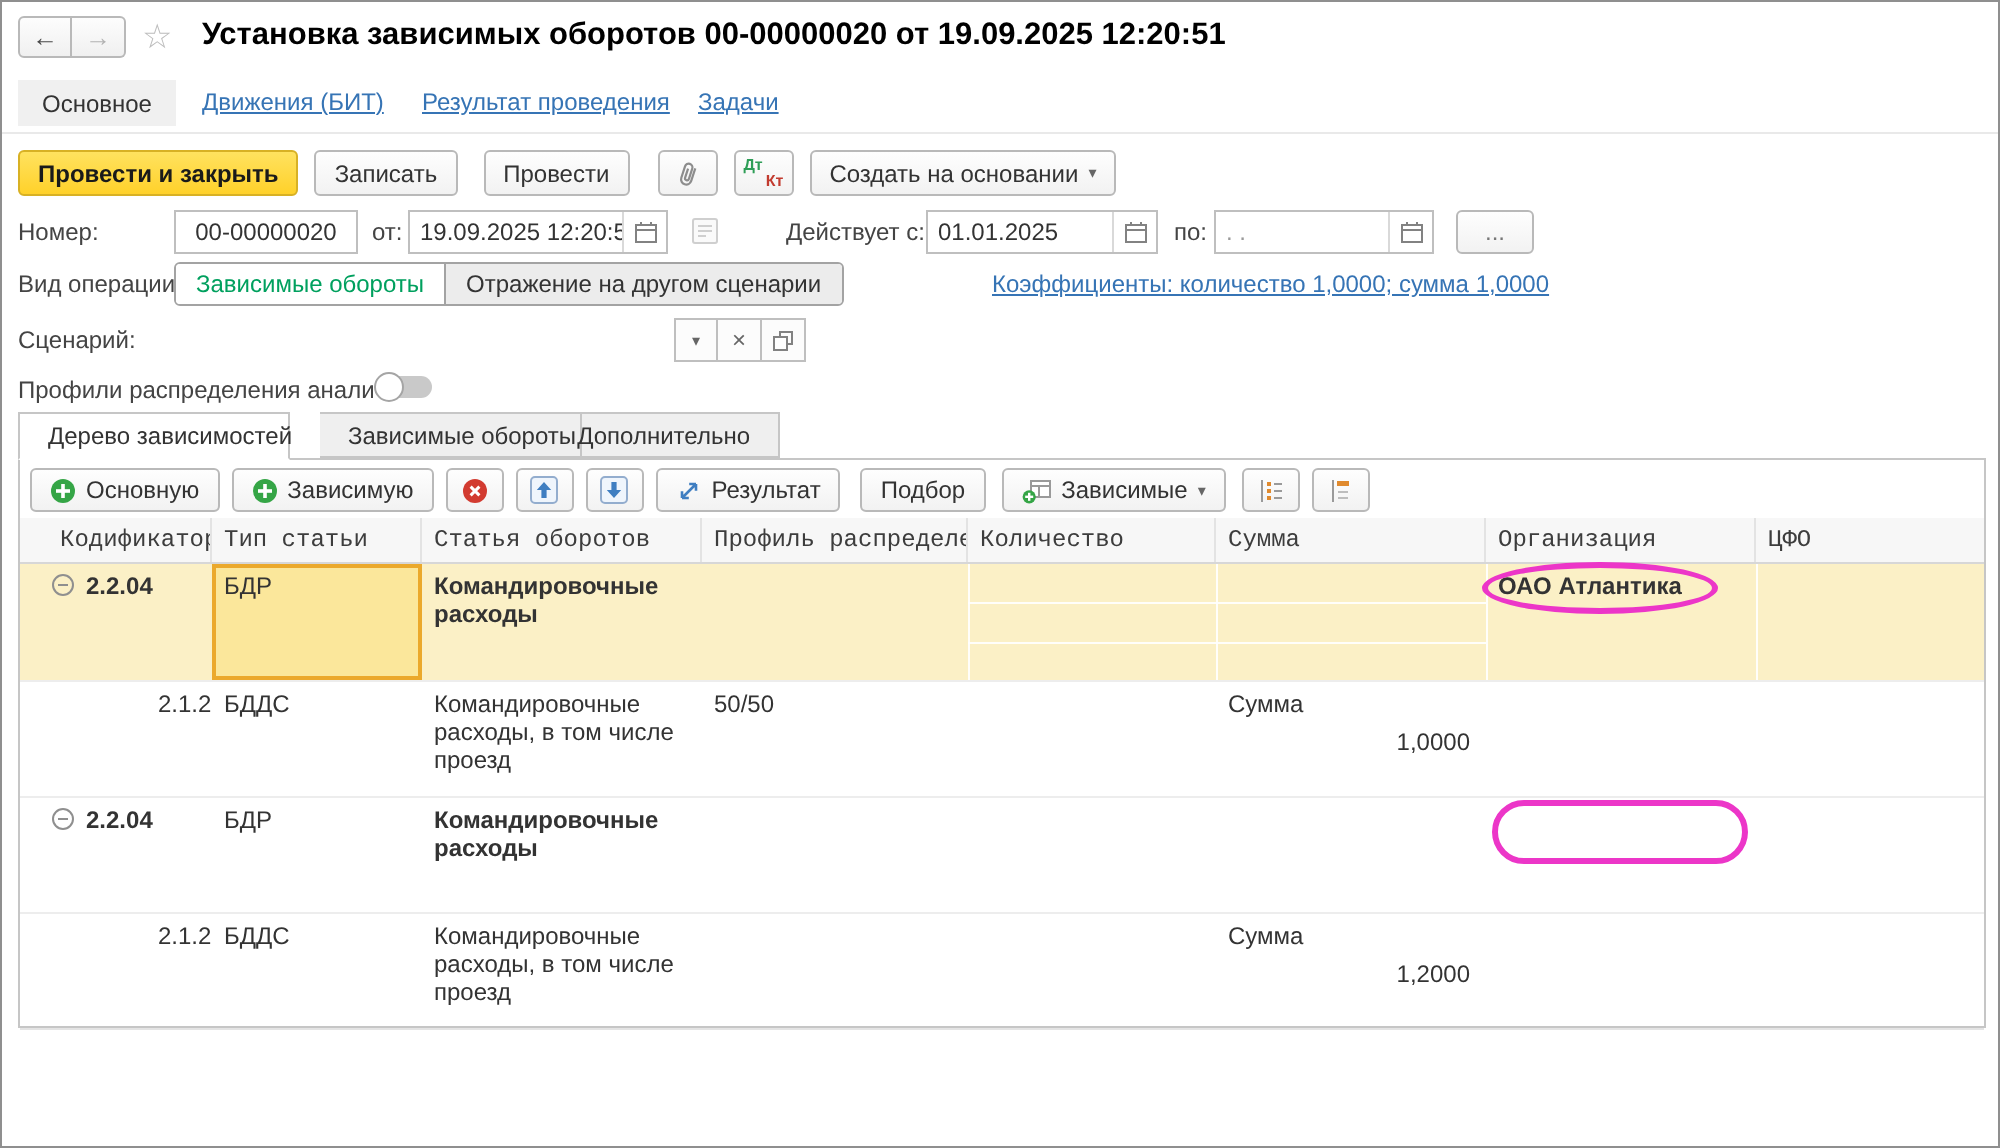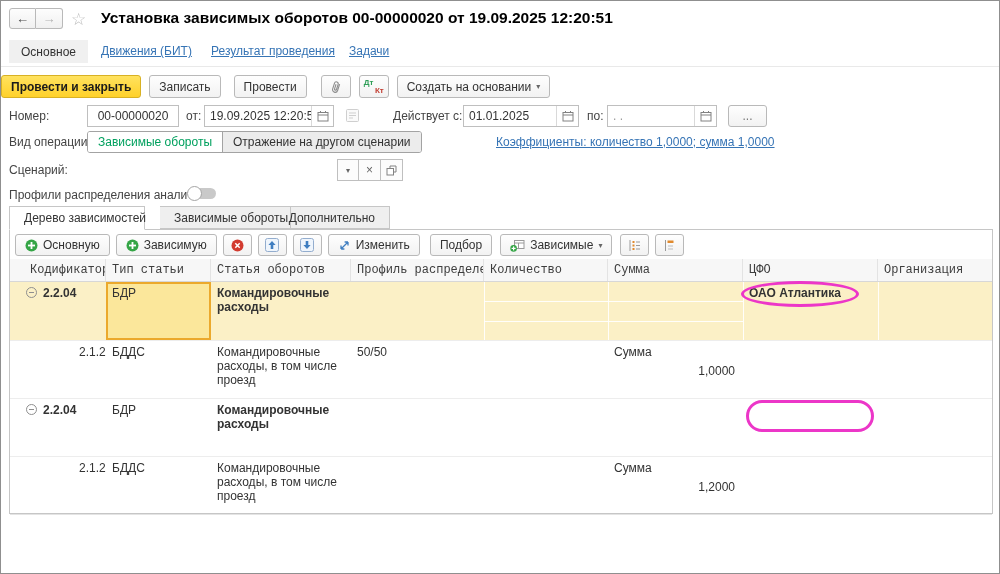--- a/index.html
+++ b/index.html
@@ -103,21 +103,21 @@
   </div>
   <span class="abs star">☆</span>
   <div class="abs title">Установка зависимых оборотов 00-00000020 от 19.09.2025 12:20:51</div>
 
   <div class="abs ntab">Основное</div>
   <a class="abs nlink" style="left:100px;">Движения (БИТ)</a>
   <a class="abs nlink" style="left:210px;">Результат проведения</a>
   <a class="abs nlink" style="left:348px;">Задачи</a>
   <div class="abs hsep"></div>
 
-  <div class="abs" style="left:0;top:74px;display:flex;gap:8px;">
+  <div class="abs" style="left:8px;top:74px;display:flex;gap:8px;">
     <button class="btn btn-yellow">Провести и закрыть</button>
     <button class="btn">Записать</button>
     <button class="btn" style="margin-left:5px;">Провести</button>
     <button class="btn ib" style="margin-left:6px;">
       <span>
         <svg width="12" height="14" viewBox="0 0 12 14">
             <path d="M8.6 3.2 L8.6 9.8 a2.6 2.6 0 0 1 -5.2 0 L3.4 3.8 a1.9 1.9 0 0 1 3.8 0 L7.2 9.2 a1 1 0 0 1 -2 0 L5.2 4.4" fill="none" stroke="#8d8d8d" stroke-width="1.1" transform="rotate(18 6 7)"></path>
           </svg>
       </span>
     </button>
@@ -266,21 +266,21 @@
               <path d="M7 11 L3.4 7 H5.7 V3 H8.3 V7 H10.6 Z" fill="#3f7ec1"></path>
             </svg>
         </span>
       </button>
       <button class="btn tbtn">
         <span class="ic">
           <svg width="13" height="13" viewBox="0 0 13 13">
               <path d="M3 10 L10 3 M10 3 H6.6 M10 3 V6.4 M3 10 H6.4 M3 10 V6.6" fill="none" stroke="#3f7ec1" stroke-width="1.3"></path>
             </svg>
         </span>
-        <span>Изменить</span>
+        <span>Результат</span>
       </button>
       <button class="btn tbtn" style="margin-left:4px;">Подбор</button>
       <button class="btn tbtn" style="margin-left:2px;justify-content:center;">
         <span class="ic">
           <svg width="15" height="13" viewBox="0 0 15 13">
               <rect x="4.5" y="1.5" width="9.5" height="8" fill="#fff" stroke="#9a9a9a"></rect>
               <line x1="4.5" y1="4" x2="14" y2="4" stroke="#9a9a9a"></line>
               <line x1="8.5" y1="4" x2="8.5" y2="9.5" stroke="#9a9a9a"></line>
               <circle cx="3.6" cy="9.4" r="3.3" fill="#35a546"></circle>
               <rect x="3" y="7.4" width="1.2" height="4" fill="#fff"></rect>
@@ -317,22 +317,22 @@
 
     <div class="tbl">
 
       <div class="thead">
         <div class="th">Кодификатор</div>
         <div class="th">Тип статьи</div>
         <div class="th">Статья оборотов</div>
         <div class="th">Профиль распределения</div>
         <div class="th">Количество</div>
         <div class="th">Сумма</div>
+        <div class="th">Организация</div>
         <div class="th">ЦФО</div>
-        <div class="th">Организация</div>
       </div>
 
       <div class="trow r1">
         <div class="cell ind1 b"><span class="exp"></span><span>2.2.04</span></div>
         <div class="cell cell-focus"><span>БДР</span></div>
         <div class="cell b"><span>Командировочные расходы</span></div>
         <div class="cell"></div>
         <div class="cell"></div>
         <div class="cell"></div>
         <div class="cell b"><span>ОАО Атлантика</span></div>

